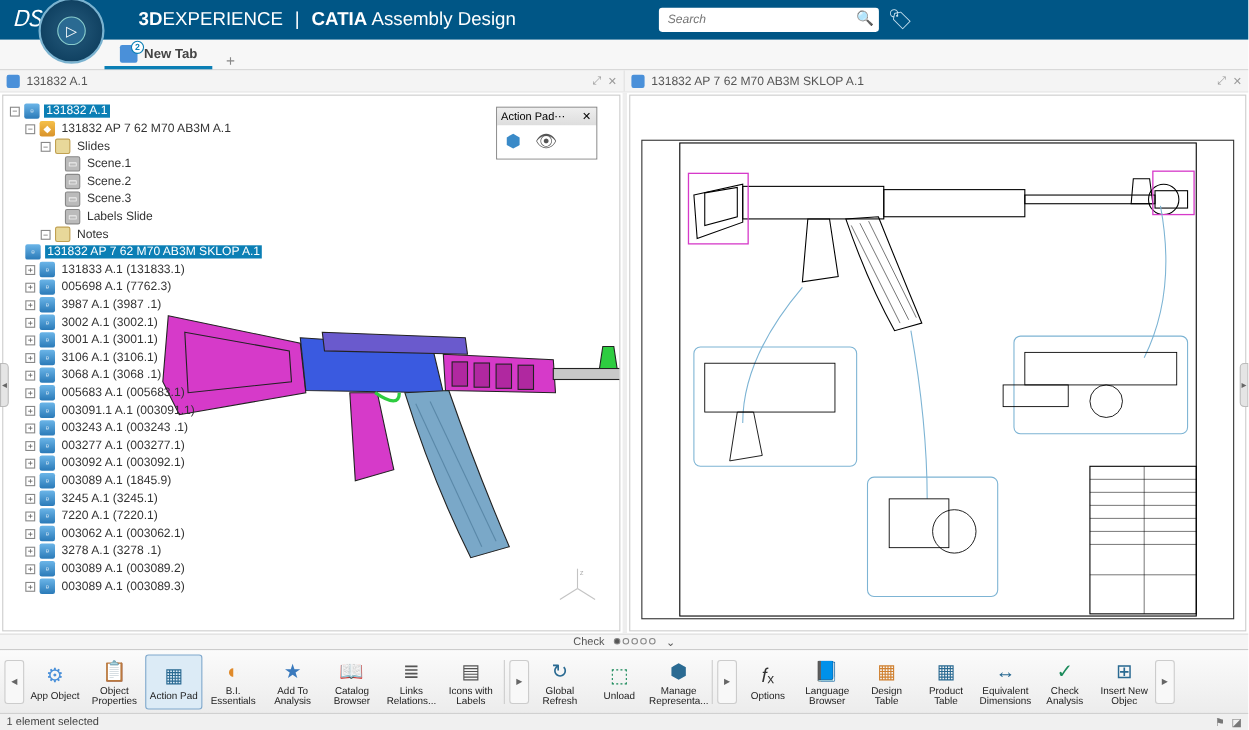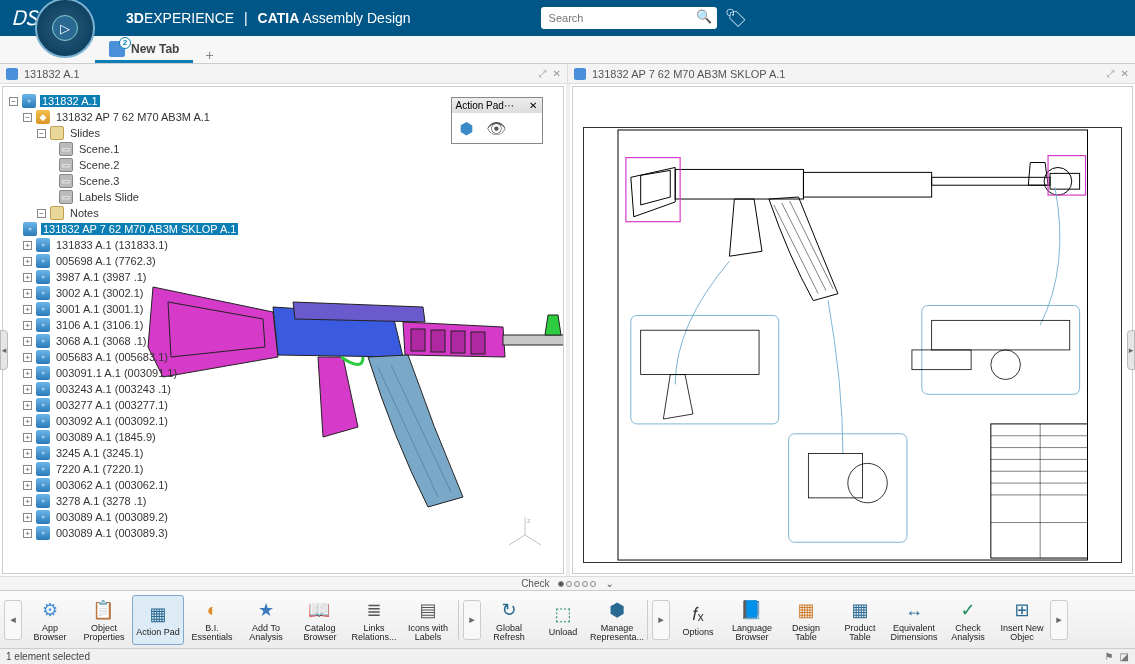--- a/index.html
+++ b/index.html
@@ -3,25 +3,25 @@
 <meta charset="utf-8">
 <style>
 * { margin: 0; padding: 0; box-sizing: border-box; font-family: Arial, sans-serif; }
 body { width: 1135px; height: 664px; overflow: hidden; background: #fff; display: flex; flex-direction: column; }
 
 
 .topbar { height: 36px; background: #005686; display: flex; align-items: center; color: #fff; padding: 0 8px; position: relative; }
 .compass { width: 60px; height: 60px; background: radial-gradient(circle, #1a4d6e 40%, #0a3a5a 90%); border-radius: 50%; border: 2px solid #7bb3d0; display: flex; align-items: center; justify-content: center; position: absolute; left: 35px; top: -2px; z-index: 100; }
 .compass-inner { width: 26px; height: 26px; background: #2a6a92; border-radius: 50%; border: 1px solid #8cc; display: flex; align-items: center; justify-content: center; font-size: 13px; }
 .ds-logo { font-size: 20px; font-style: italic; margin-right: 70px; margin-left: 4px; }
-.brand { margin-left: 18px; font-size: 14px; }
+.brand { margin-left: 18px; font-size: 17px; }
 .brand b { font-weight: bold; }
 .brand .sep { margin: 0 6px; }
 .search-wrap { margin-left: 130px; position: relative; }
-.search-input { width: 176px; height: 22px; border-radius: 3px; border: none; padding: 0 26px 0 8px; font-size: 11px; }
+.search-input { width: 200px; height: 22px; border-radius: 3px; border: none; padding: 0 26px 0 8px; font-size: 11px; font-style: italic; }
 .search-btn { position: absolute; right: 4px; top: 2px; border: none; background: transparent; color: #555; font-size: 13px; cursor: pointer; }
 .tag-icon { margin-left: 8px; font-size: 18px; color: #cfe6f3; }
 .topbar-right { margin-left: auto; display: flex; align-items: center; gap: 12px; font-size: 13px; }
 .avatar { width: 22px; height: 22px; border-radius: 50%; background: linear-gradient(135deg, #e95ca3, #f48fb1); display: inline-flex; align-items: center; justify-content: center; font-size: 10px; color: #fff; font-weight: bold; }
 .top-icon { font-size: 18px; color: #cfe6f3; cursor: pointer; }
 
 
 .tabstrip { height: 28px; background: #f7f7f7; border-bottom: 1px solid #ccc; display: flex; align-items: flex-end; padding-left: 95px; }
 .tab { height: 26px; padding: 0 14px; display: flex; align-items: center; gap: 6px; font-size: 12px; color: #444; border-bottom: 3px solid #0b7fb5; font-weight: bold; }
 .tab-icon { width: 16px; height: 16px; background: #4a90d9; border-radius: 2px; position: relative; }
@@ -416,21 +416,21 @@
   <span>Check</span>
   <span class="dots"><span class="on"></span><span></span><span></span><span></span><span></span></span>
   <span class="arr">⌄</span>
 </div>
 
 <div class="toolbar" id="toolbar">
   <div class="tb-arr">◂</div>
 
 <div class="tb-btn">
       <div class="tb-ico" style="color:#4a90d9">⚙</div>
-      <div>App Browser</div>
+      <div>App Object</div>
     </div>
     <div class="tb-btn">
       <div class="tb-ico" style="color:#2a6a92">📋</div>
       <div>Object Properties</div>
     </div>
     <div class="tb-btn active">
       <div class="tb-ico" style="color:#2a6a92">▦</div>
       <div>Action Pad</div>
     </div>
     <div class="tb-btn">

